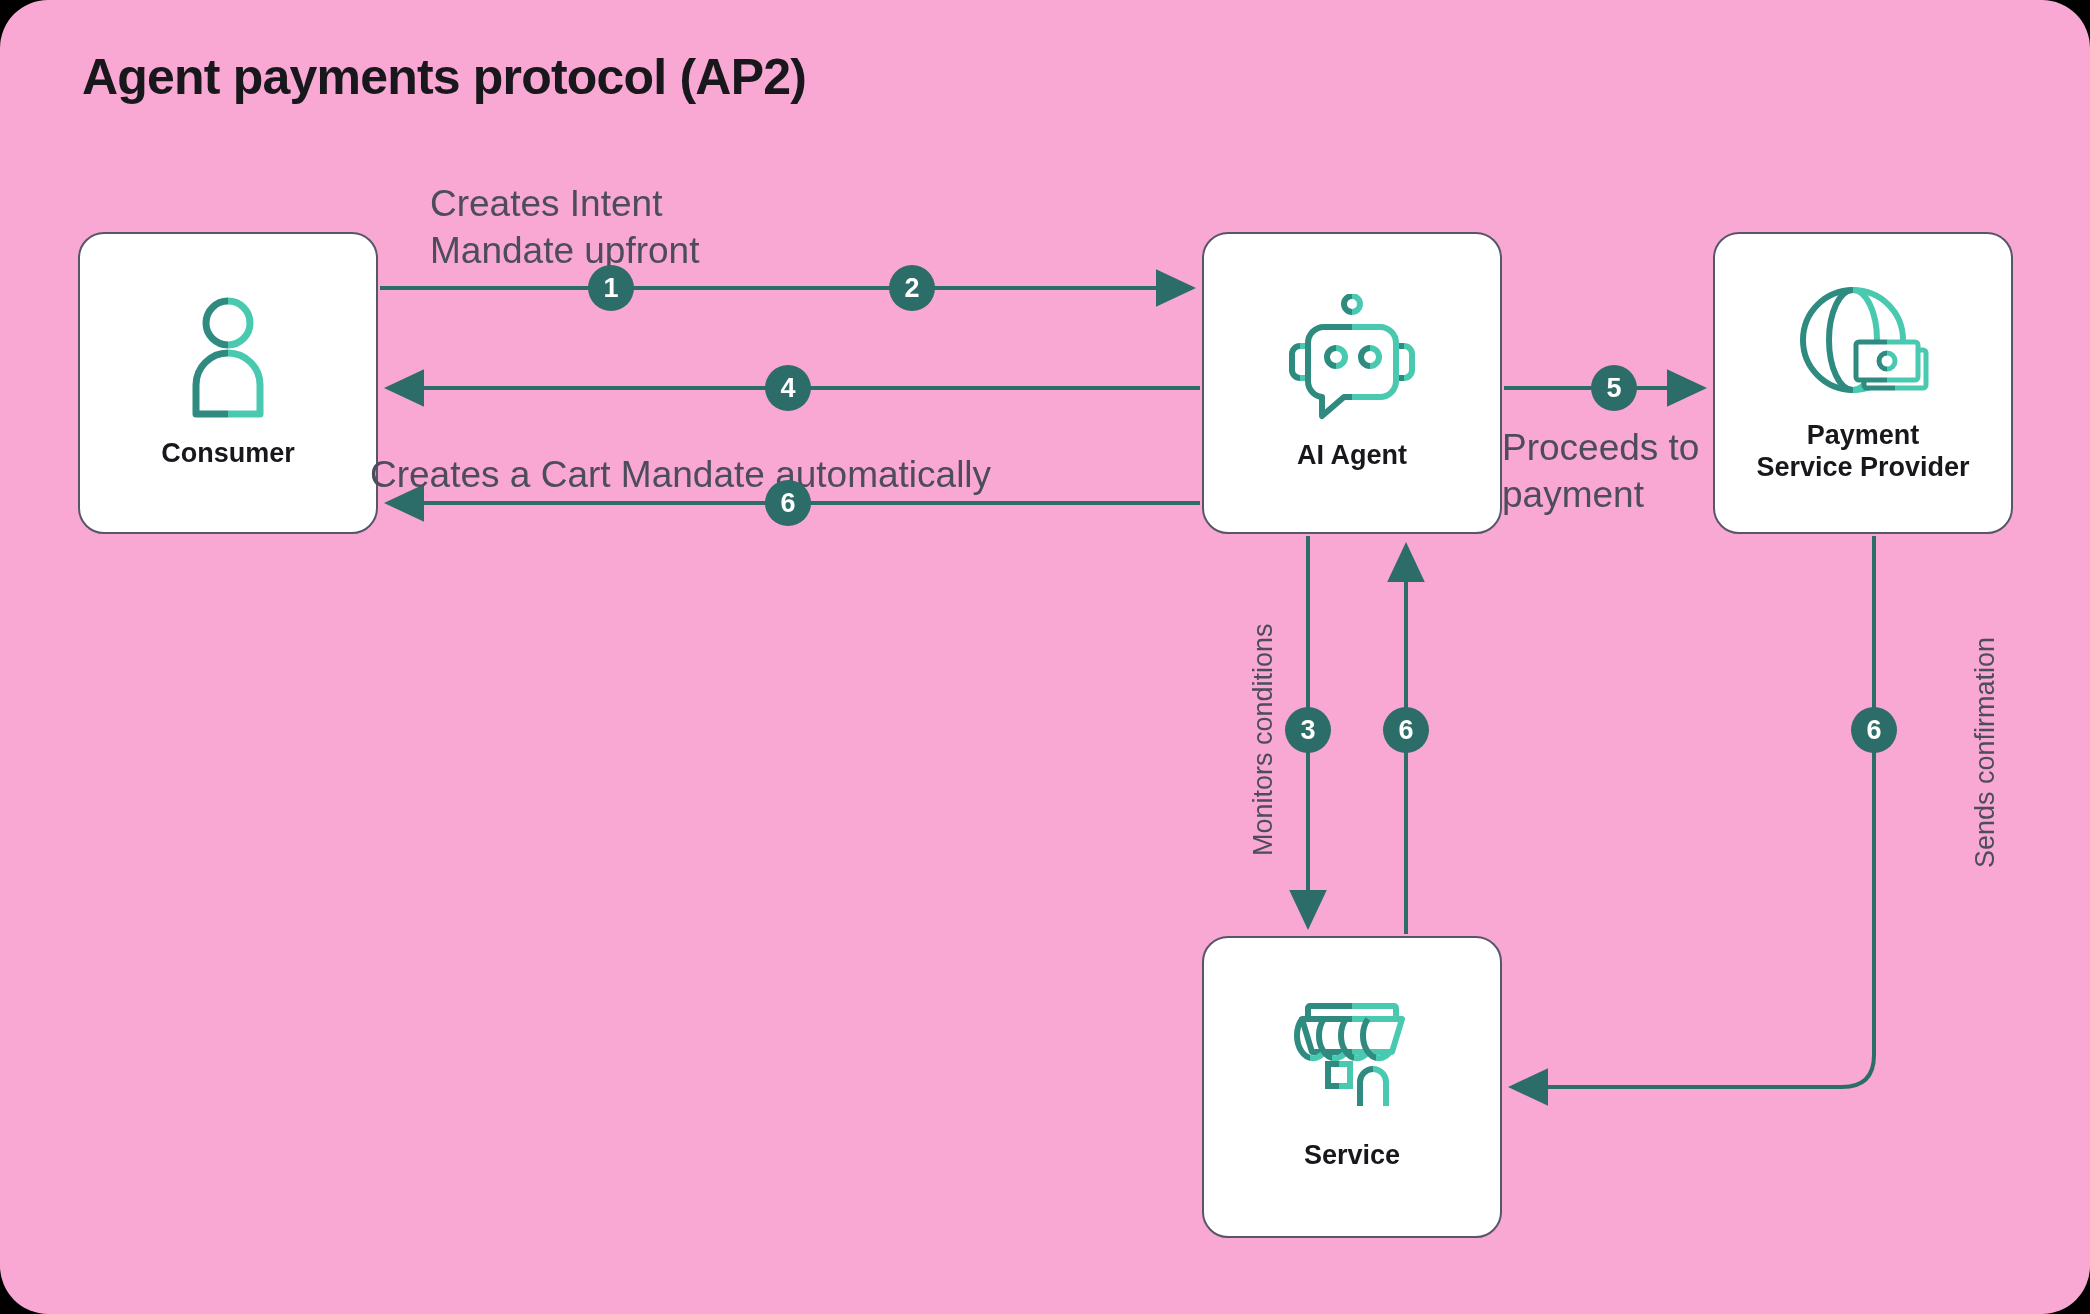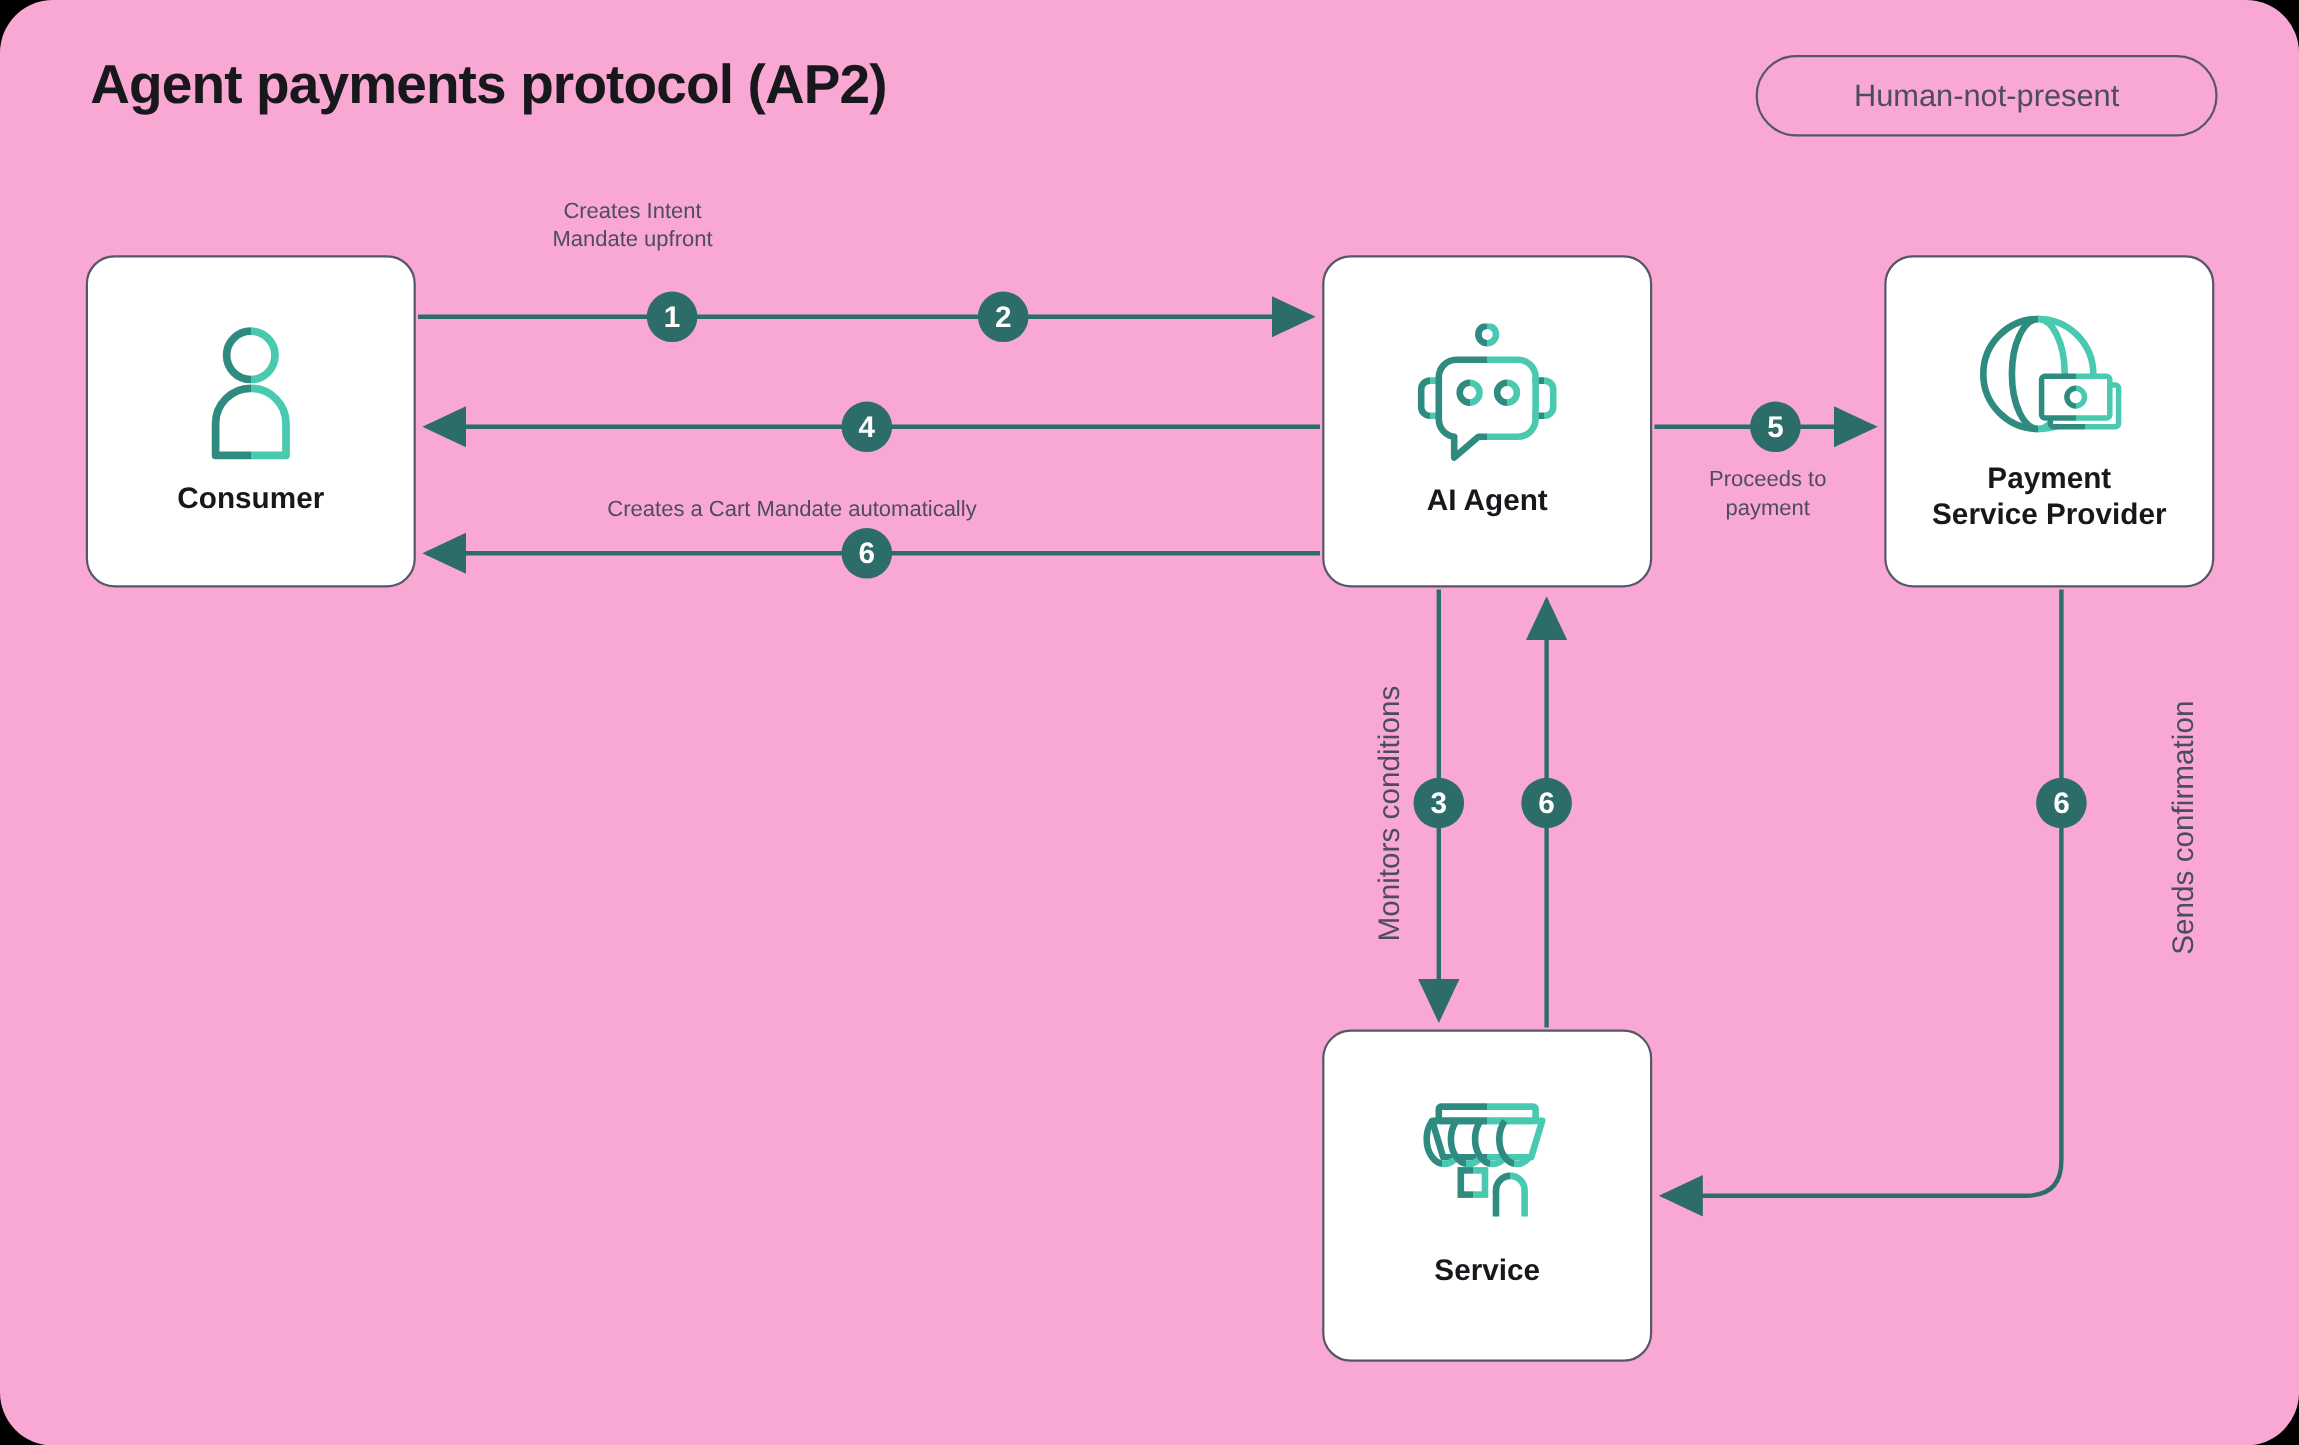--- a/index.html
+++ b/index.html
@@ -87,23 +87,22 @@
   #node-merchant { left: 1202px; top: 936px;  width: 300px; height: 302px; }
 
   #node-consumer .node-label,
   #node-agent .node-label,
   #node-merchant .node-label { margin-top: 18px; }
   #node-psp .node-label { margin-top: 12px; }
 
   
   .edge-label {
     position: absolute;
-    font-size: 20px;
+    font-size: 37px;
     color: #4c4c5c;
-    text-align: center;
     line-height: 1.28;
     white-space: pre-line;
   }
   #label-1 { left: 430px;  top: 180px; width: 290px; }
   #label-2 { left: 720px;  top: 180px; width: 290px; }
   #label-4 { left: 370px;  top: 415px; width: 700px; margin-top: 36px; }
   #label-5 { left: 1502px; top: 424px; width: 210px; }
 
   .edge-label-vert {
     position: absolute;
@@ -171,23 +170,20 @@
 
     <line x1="1308" y1="536" x2="1308" y2="926" stroke="#2c6d69" stroke-width="4" marker-end="url(#arrowR)"></line>
 
     <line x1="1406" y1="934" x2="1406" y2="546" stroke="#2c6d69" stroke-width="4" marker-end="url(#arrowR)"></line>
 
     <path d="M1874,536 L1874,1055 Q1874,1087 1842,1087 L1512,1087" fill="none" stroke="#2c6d69" stroke-width="4" marker-end="url(#arrowL)"></path>
   </svg>
 
   <div class="page-title">Agent payments protocol (AP2)</div>
 
-  <div class="badge">
-    <span class="badge-label">Human-not-present</span>
-  </div>
 
   <div class="node" id="node-consumer">
     <svg class="node-icon" width="96" height="124" viewBox="0 0 96 124" xmlns="http://www.w3.org/2000/svg">
       <defs>
         <linearGradient id="gPerson" x1="0" y1="0" x2="1" y2="0">
           <stop offset="0%" stop-color="#2f8a80"></stop>
           <stop offset="50%" stop-color="#2f8a80"></stop>
           <stop offset="50%" stop-color="#49c9b0"></stop>
           <stop offset="100%" stop-color="#49c9b0"></stop>
         </linearGradient>

